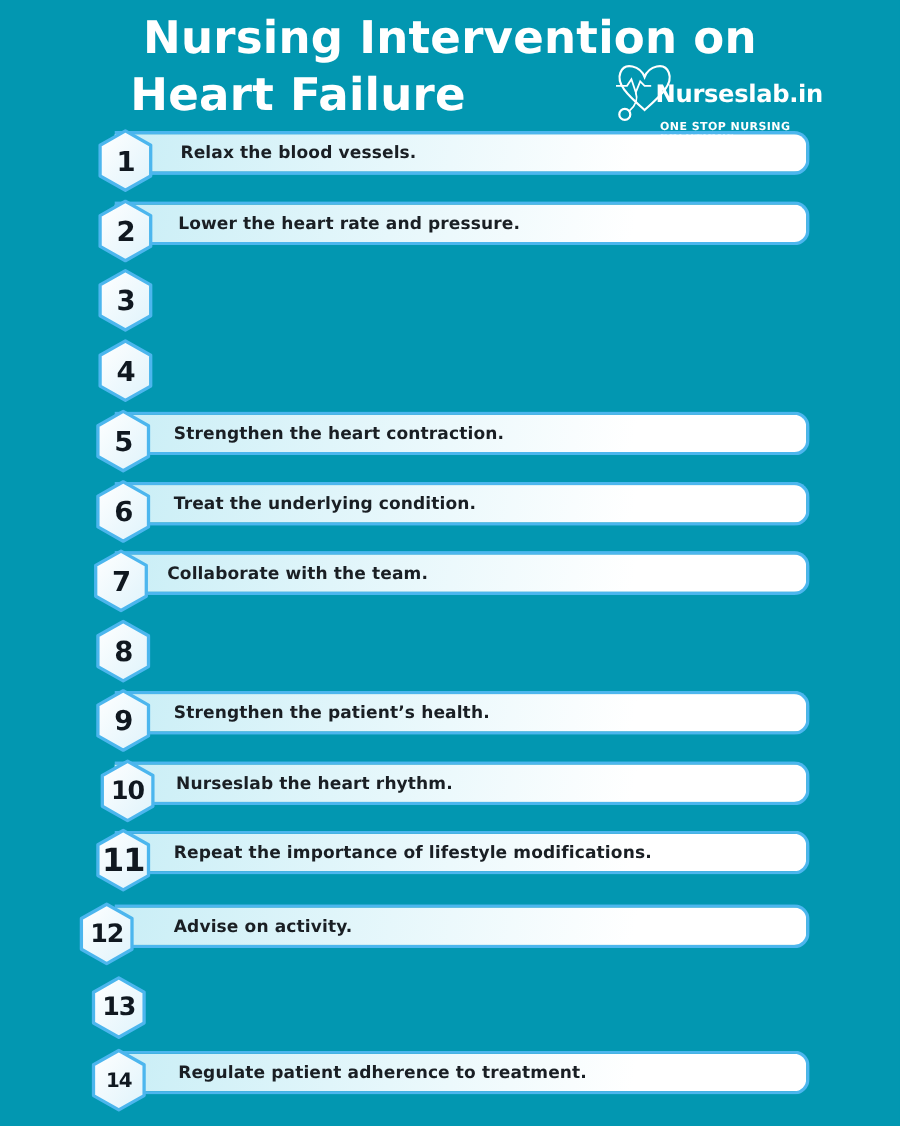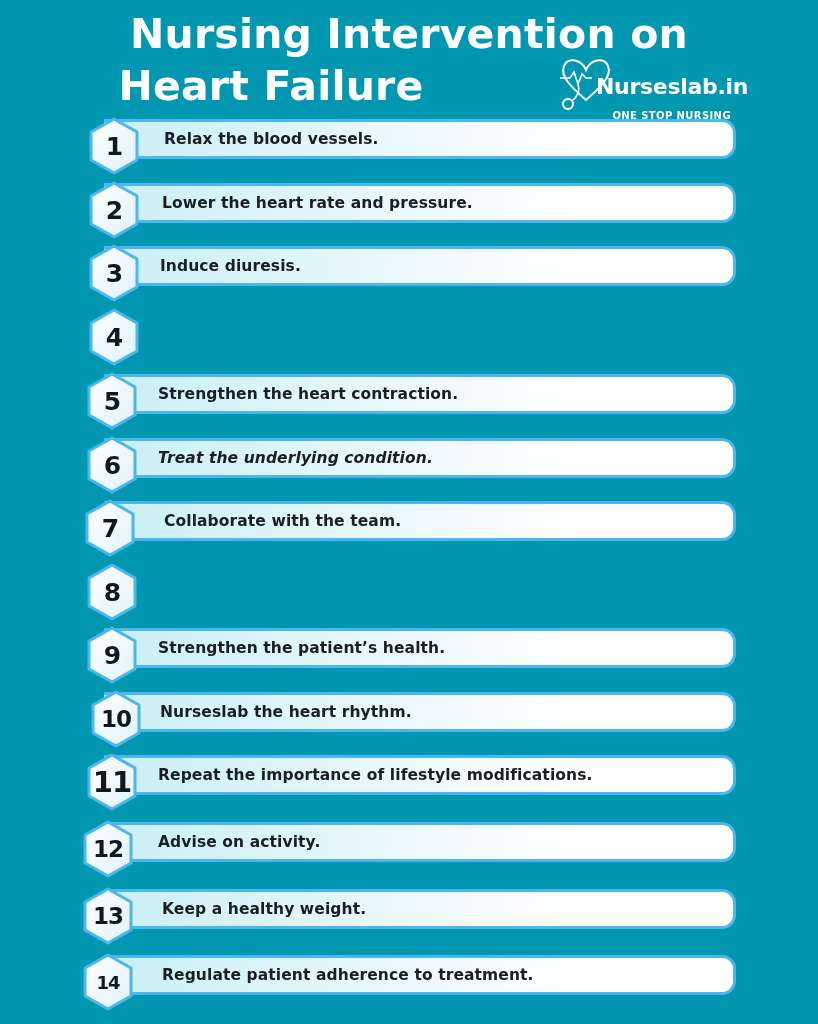--- a/index.html
+++ b/index.html
@@ -10,21 +10,21 @@
     position:relative;
   }
   .title {
     position:absolute; left:0; width:818px; text-align:center;
     color:#ffffff; font-weight:bold; font-size:41px; letter-spacing:0.2px;
     line-height:1;
   }
   .title.l1 { top:14px; }
   .title.l2 { top:66px; left:-138px; }
   .logo {
-    position:absolute; left:556px; top:54px; width:175px; height:62px;text-align:right;
+    position:absolute; left:556px; top:54px; width:175px; height:62px;
   }
   .logo svg { position:absolute; left:0; top:0; }
   .logo .brand {
     position:absolute; left:40px; top:22px; color:#fff; font-weight:bold;
     font-size:22px; letter-spacing:-0.3px; line-height:1;
   }
   .logo .tag {
     position:absolute; left:44px; top:57px; color:#fff; font-weight:bold;
     font-size:10px; letter-spacing:0.4px; line-height:1;
   }
@@ -97,23 +97,20 @@
               <stop offset="0" stop-color="#ffffff"></stop>
               <stop offset="1" stop-color="#dff3fb"></stop>
             </linearGradient>
           </defs>
           <polygon points="26,2 49,15 49,43 26,56 3,43 3,15" fill="url(#hg1)" stroke="#4cb6ee" stroke-width="3" stroke-linejoin="round"></polygon>
         </svg>
         <div class="num">2</div>
       </div>
     </div>
     <div class="row" style="top: 244px;">
-      <div class="card">
-        <div class="txt" style="left: 56px;">Induce diuresis.</div>
-      </div>
       <div class="hex" style="left: 88px;">
         <svg width="52" height="58" viewBox="0 0 52 58">
           <defs>
             <linearGradient id="hg2" x1="0" y1="0" x2="1" y2="1">
               <stop offset="0" stop-color="#ffffff"></stop>
               <stop offset="1" stop-color="#dff3fb"></stop>
             </linearGradient>
           </defs>
           <polygon points="26,2 49,15 49,43 26,56 3,43 3,15" fill="url(#hg2)" stroke="#4cb6ee" stroke-width="3" stroke-linejoin="round"></polygon>
         </svg>
@@ -146,38 +143,38 @@
               <stop offset="1" stop-color="#dff3fb"></stop>
             </linearGradient>
           </defs>
           <polygon points="26,2 49,15 49,43 26,56 3,43 3,15" fill="url(#hg4)" stroke="#4cb6ee" stroke-width="3" stroke-linejoin="round"></polygon>
         </svg>
         <div class="num">5</div>
       </div>
     </div>
     <div class="row" style="top: 436px;">
       <div class="card">
-        <div class="txt" style="left: 54px; font-style: italic;">Treat the underlying condition.</div>
+        <div class="txt" style="left: 54px;">Treat the underlying condition.</div>
       </div>
       <div class="hex" style="left: 86px;">
         <svg width="52" height="58" viewBox="0 0 52 58">
           <defs>
             <linearGradient id="hg5" x1="0" y1="0" x2="1" y2="1">
               <stop offset="0" stop-color="#ffffff"></stop>
               <stop offset="1" stop-color="#dff3fb"></stop>
             </linearGradient>
           </defs>
           <polygon points="26,2 49,15 49,43 26,56 3,43 3,15" fill="url(#hg5)" stroke="#4cb6ee" stroke-width="3" stroke-linejoin="round"></polygon>
         </svg>
         <div class="num">6</div>
       </div>
     </div>
     <div class="row" style="top: 499px;">
       <div class="card">
-        <div class="txt" style="left: 60px; text-align: center;">Collaborate with the team.</div>
+        <div class="txt" style="left: 48px; text-align: center;">Collaborate with the team.</div>
       </div>
       <div class="hex" style="left: 84px;">
         <svg width="52" height="58" viewBox="0 0 52 58">
           <defs>
             <linearGradient id="hg6" x1="0" y1="0" x2="1" y2="1">
               <stop offset="0" stop-color="#ffffff"></stop>
               <stop offset="1" stop-color="#dff3fb"></stop>
             </linearGradient>
           </defs>
           <polygon points="26,2 49,15 49,43 26,56 3,43 3,15" fill="url(#hg6)" stroke="#4cb6ee" stroke-width="3" stroke-linejoin="round"></polygon>
@@ -247,37 +244,34 @@
           </defs>
           <polygon points="26,2 49,15 49,43 26,56 3,43 3,15" fill="url(#hg10)" stroke="#4cb6ee" stroke-width="3" stroke-linejoin="round"></polygon>
         </svg>
         <div class="num" style="font-size: 29px;">11</div>
       </div>
     </div>
     <div class="row" style="top: 820px;">
       <div class="card">
         <div class="txt" style="left: 54px;">Advise on activity.</div>
       </div>
-      <div class="hex" style="left: 82px; text-align: center;">
+      <div class="hex" style="left: 71px; text-align: center;">
         <svg width="52" height="58" viewBox="0 0 52 58">
           <defs>
             <linearGradient id="hg11" x1="0" y1="0" x2="1" y2="1">
               <stop offset="0" stop-color="#ffffff"></stop>
               <stop offset="1" stop-color="#dff3fb"></stop>
             </linearGradient>
           </defs>
           <polygon points="26,2 49,15 49,43 26,56 3,43 3,15" fill="url(#hg11)" stroke="#4cb6ee" stroke-width="3" stroke-linejoin="round"></polygon>
         </svg>
         <div class="num" style="font-size: 23px;">12</div>
       </div>
     </div>
     <div class="row" style="top: 887px;">
-      <div class="card">
-        <div class="txt" style="left: 58px;">Keep a healthy weight.</div>
-      </div>
       <div class="hex" style="left: 82px;">
         <svg width="52" height="58" viewBox="0 0 52 58">
           <defs>
             <linearGradient id="hg12" x1="0" y1="0" x2="1" y2="1">
               <stop offset="0" stop-color="#ffffff"></stop>
               <stop offset="1" stop-color="#dff3fb"></stop>
             </linearGradient>
           </defs>
           <polygon points="26,2 49,15 49,43 26,56 3,43 3,15" fill="url(#hg12)" stroke="#4cb6ee" stroke-width="3" stroke-linejoin="round"></polygon>
         </svg>

